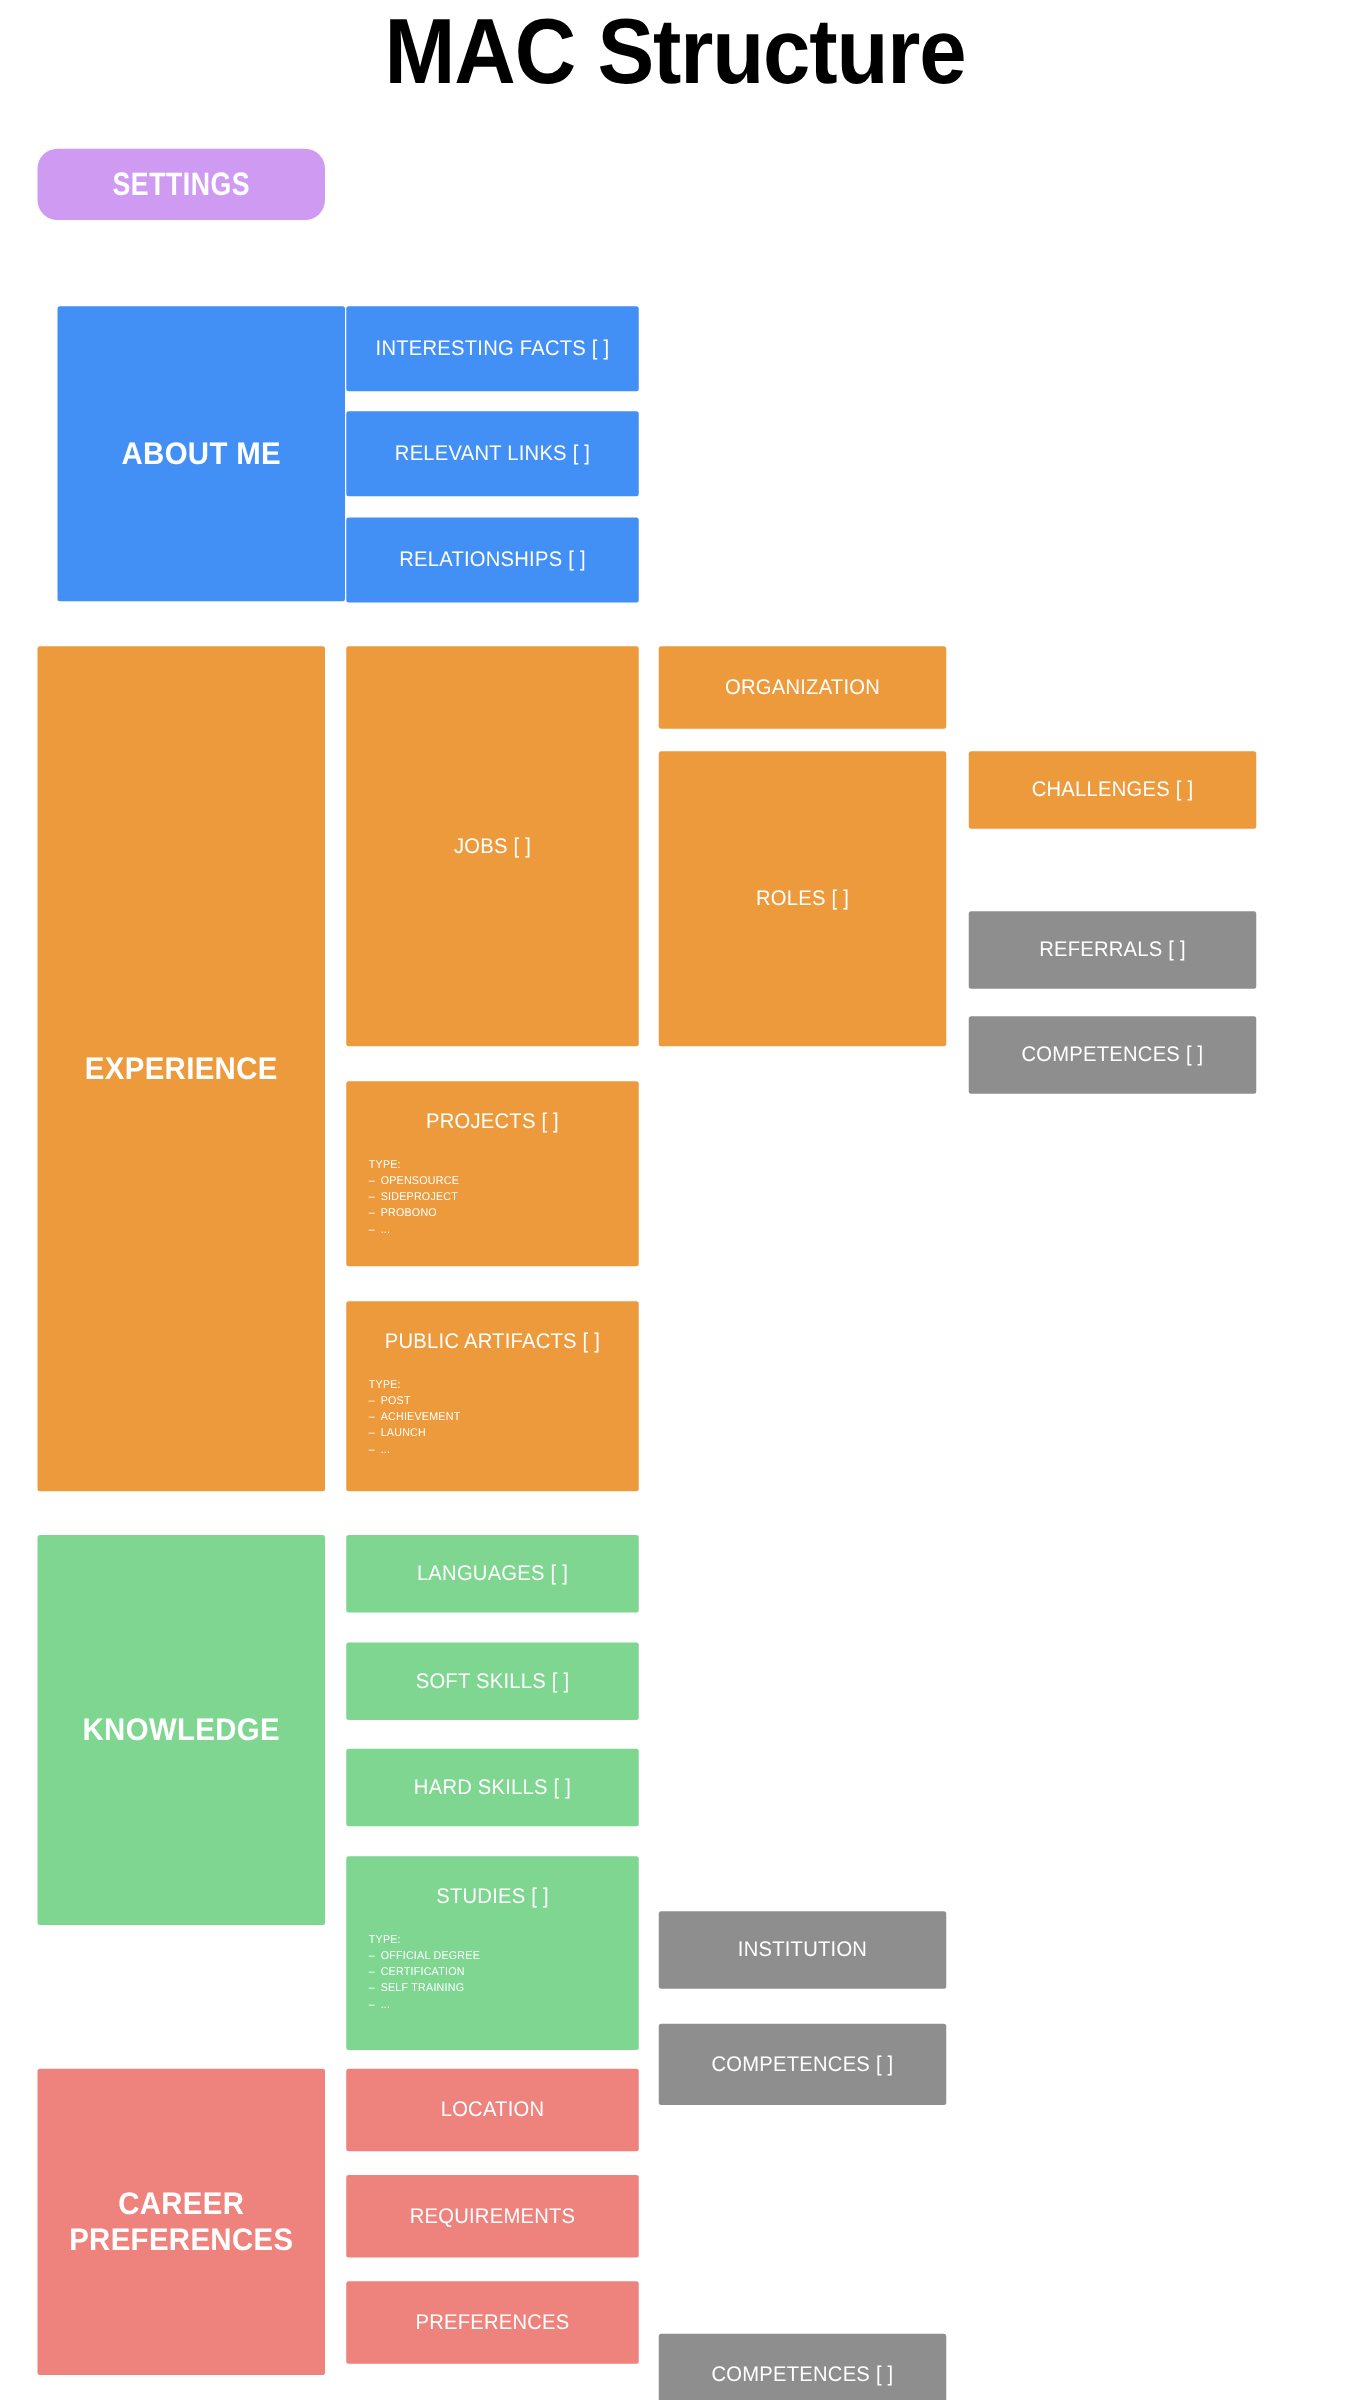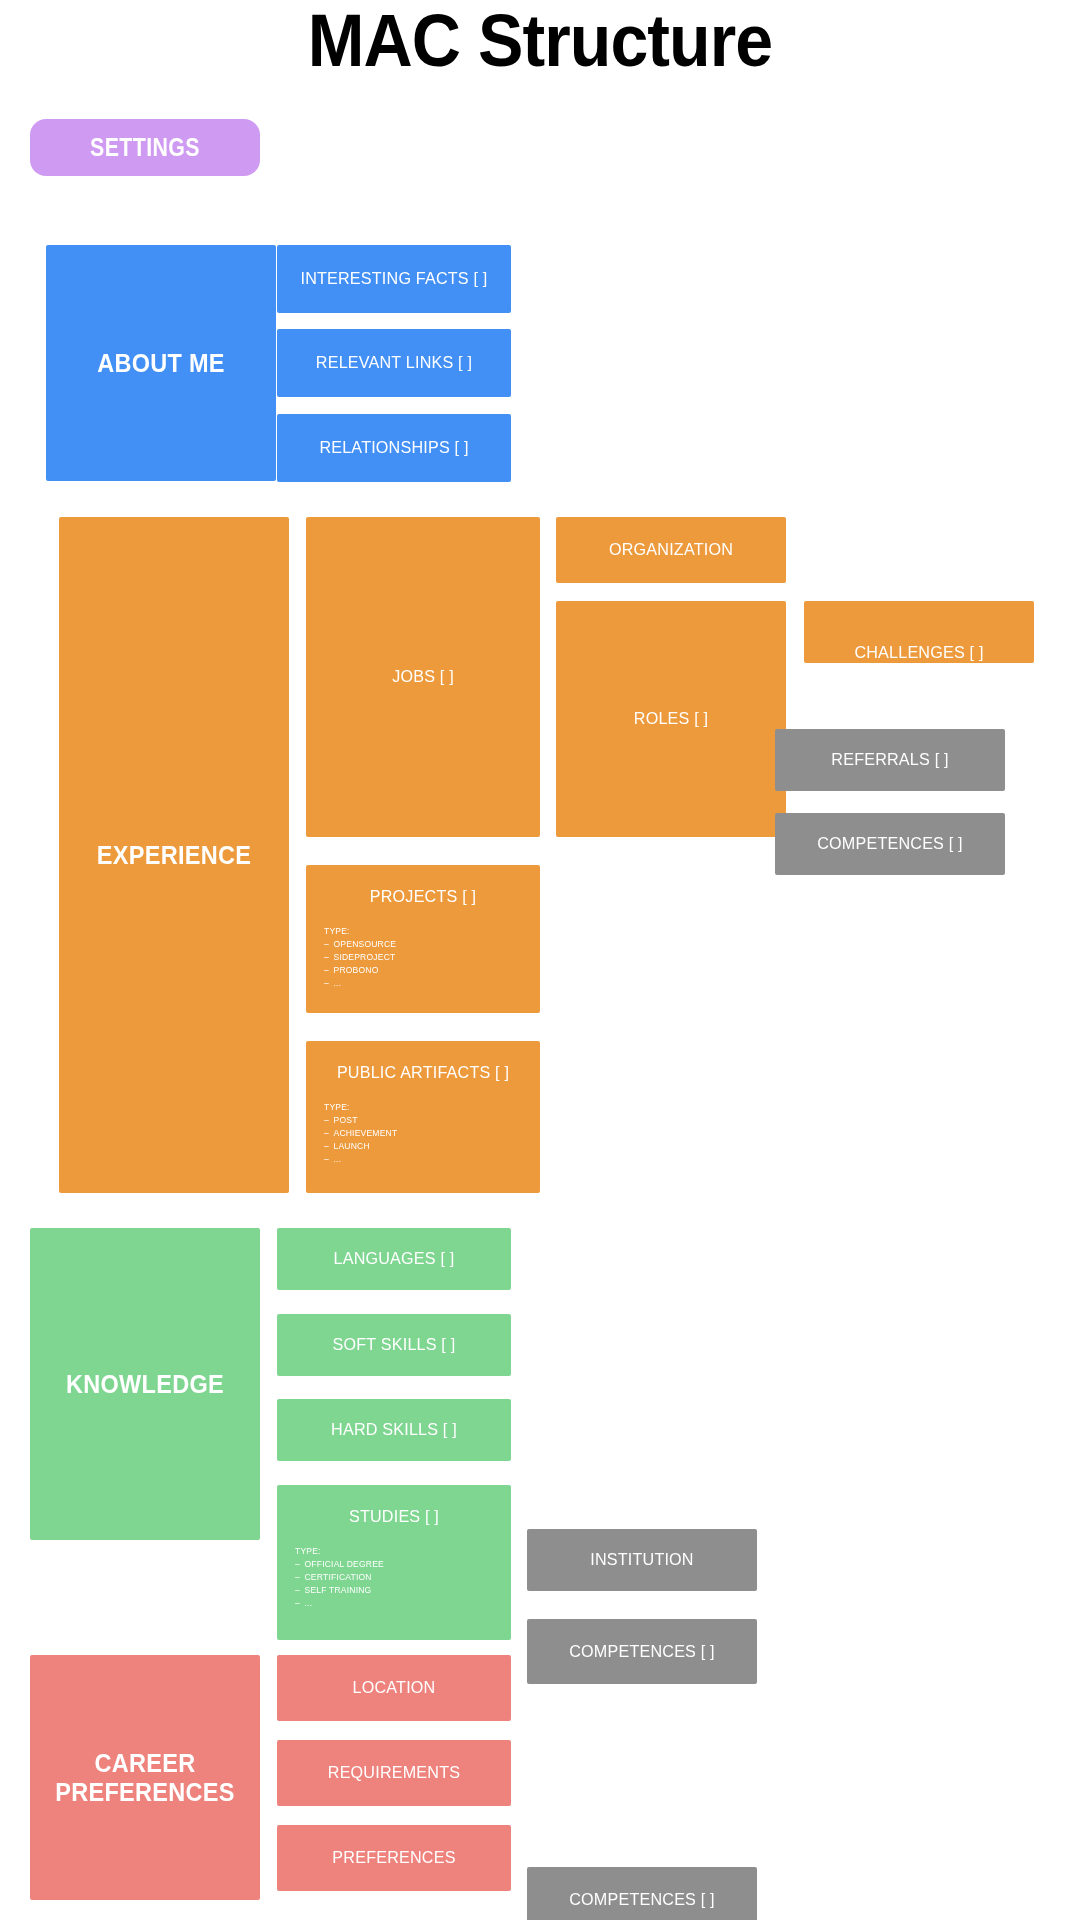--- a/index.html
+++ b/index.html
@@ -99,21 +99,21 @@
     transform: scaleX(0.95);
     transform-origin: left top;
   }
   .type-block .type-head { display: block; }
   .type-block .type-item { display: block; }
   .type-block .type-item .dash { display: inline-block; width: 10px; }
 
   
   .c-purple { background: #cf9bf2; }
   .c-blue   { background: #4290f5; }
-  .c-orange { background: #ed9a3c; margin-left: 29px; }
+  .c-orange { background: #ed9a3c; }
   .c-green  { background: #7fd691; }
   .c-red    { background: #ee837e; }
   .c-gray   { background: #8e8e8e; margin-top: 44px; }
 </style>
 </head>
 <body>
 
 <div class="canvas">
 
   <div class="page-title">MAC Structure</div>
@@ -145,21 +145,21 @@
   </div>
 
   <div class="box c-orange" style="left:527px; top:517px; width:230px; height:66px;">
     <span class="lbl sub-label">ORGANIZATION</span>
   </div>
 
   <div class="box c-orange" style="left:527px; top:601px; width:230px; height:236px;">
     <span class="lbl sub-label">ROLES [ ]</span>
   </div>
 
-  <div class="box c-orange" style="left:775px; top:601px; width:230px; height:62px;align-items:flex-end;">
+  <div class="box c-orange" style="left:775px; top:601px; width:230px; height:62px;">
     <span class="lbl sub-label">CHALLENGES [ ]</span>
   </div>
   <div class="box c-gray" style="left:775px; top:685px; width:230px; height:62px;">
     <span class="lbl sub-label">REFERRALS [ ]</span>
   </div>
   <div class="box c-gray" style="left:775px; top:769px; width:230px; height:62px;">
     <span class="lbl sub-label">COMPETENCES [ ]</span>
   </div>
 
   <div class="box c-orange with-list" style="left:277px; top:865px; width:234px; height:148px;">

